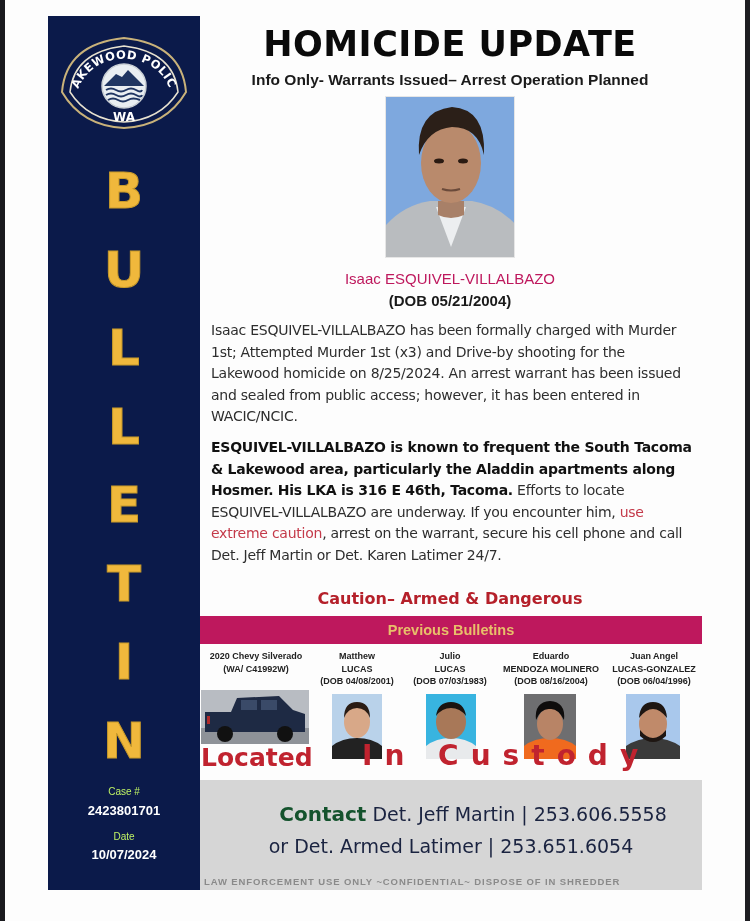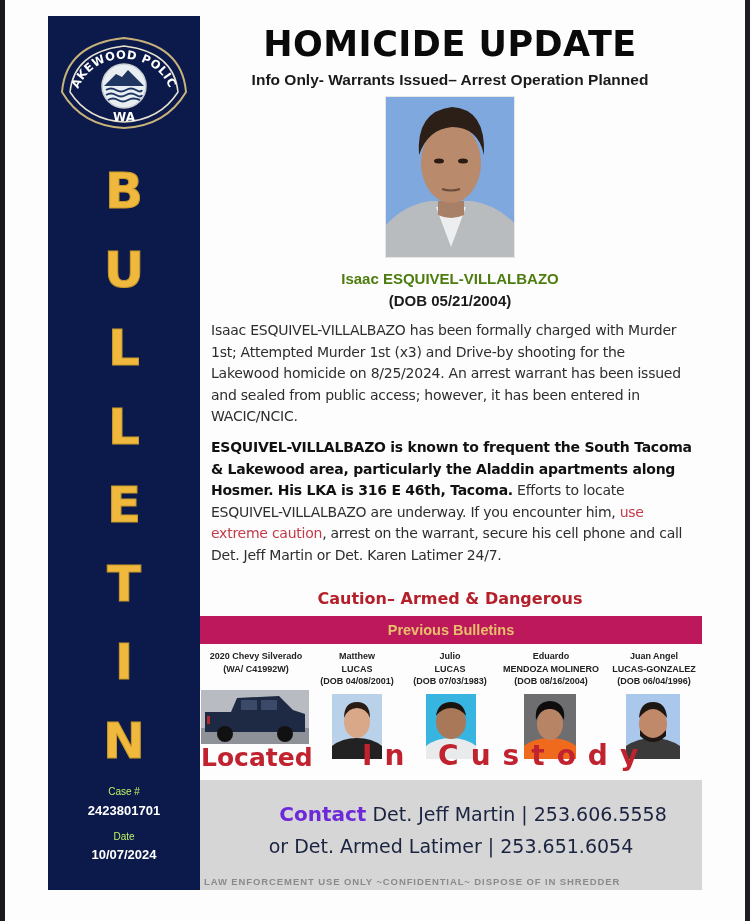--- a/index.html
+++ b/index.html
@@ -47,21 +47,21 @@
       position: absolute; left: 200px; top: 71px; width: 500px;
       text-align: center; font-family: "Liberation Sans", sans-serif; font-weight: bold;
       font-size: 15.5px; color: #1a1a1a;
     }
     .mugshot {
       position: absolute; left: 385px; top: 96px; width: 130px; height: 162px;
       background: #7aa5dd; overflow: hidden; border: 1px solid #e6e6e6;
     }
     .suspect-name {
       position: absolute; left: 200px; top: 270px; width: 500px; text-align: center;
-      font-family: "Liberation Sans", sans-serif; font-weight: bold; font-size: 15px; color: #4d7c0f;
+      font-family: "Liberation Sans", sans-serif; font-weight: normal; font-size: 15px; color: #be185d;
     }
     .suspect-dob {
       position: absolute; left: 200px; top: 292px; width: 500px; text-align: center;
       font-family: "Liberation Sans", sans-serif; font-weight: bold; font-size: 15px; color: #1a1a1a;
     }
     .para1, .para2 {
       position: absolute; left: 211px; width: 485px;
       font-family: "DejaVu Sans", sans-serif; font-size: 14px; line-height: 21.5px; color: #2e2e2e;
       letter-spacing: -0.25px;
     }
@@ -95,21 +95,21 @@
     .contact-box {
       position: absolute; left: 200px; top: 780px; width: 502px; height: 110px;
       background: #d6d6d6;
     }
     .contact-line1, .contact-line2 {
       position: absolute; left: 0; width: 502px; text-align: center;
       font-family: "DejaVu Sans", sans-serif; font-size: 19px; color: #1a2340;
     }
     .contact-line1 { top: 22px; }
     .contact-line2 { top: 55px; }
-    .contact-line1 b { font-weight: bold; color: #6d28d9; font-size: 20px; margin-left: 44px; }
+    .contact-line1 b { font-weight: bold; color: #14532d; font-size: 20px; margin-left: 44px; }
     .disclaimer {
       position: absolute; left: 4px; top: 96px; width: 494px;
       font-family: "Liberation Sans", sans-serif; font-weight: bold; font-size: 9.5px;
       color: #8a8a8a; letter-spacing: 0.9px; white-space: nowrap;
     }
   </style>
 </head>
 <body>
 
 <div class="edge-left"></div>

